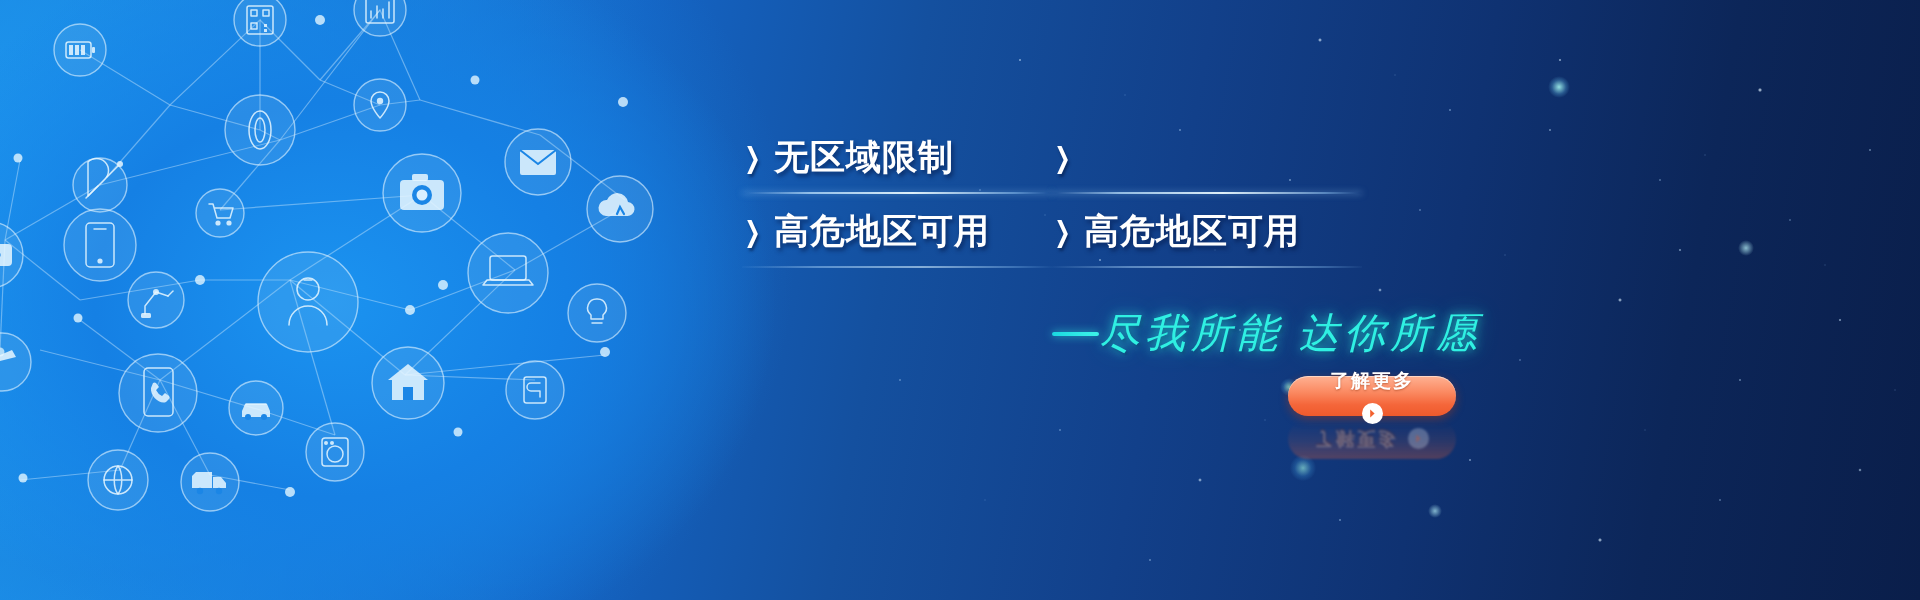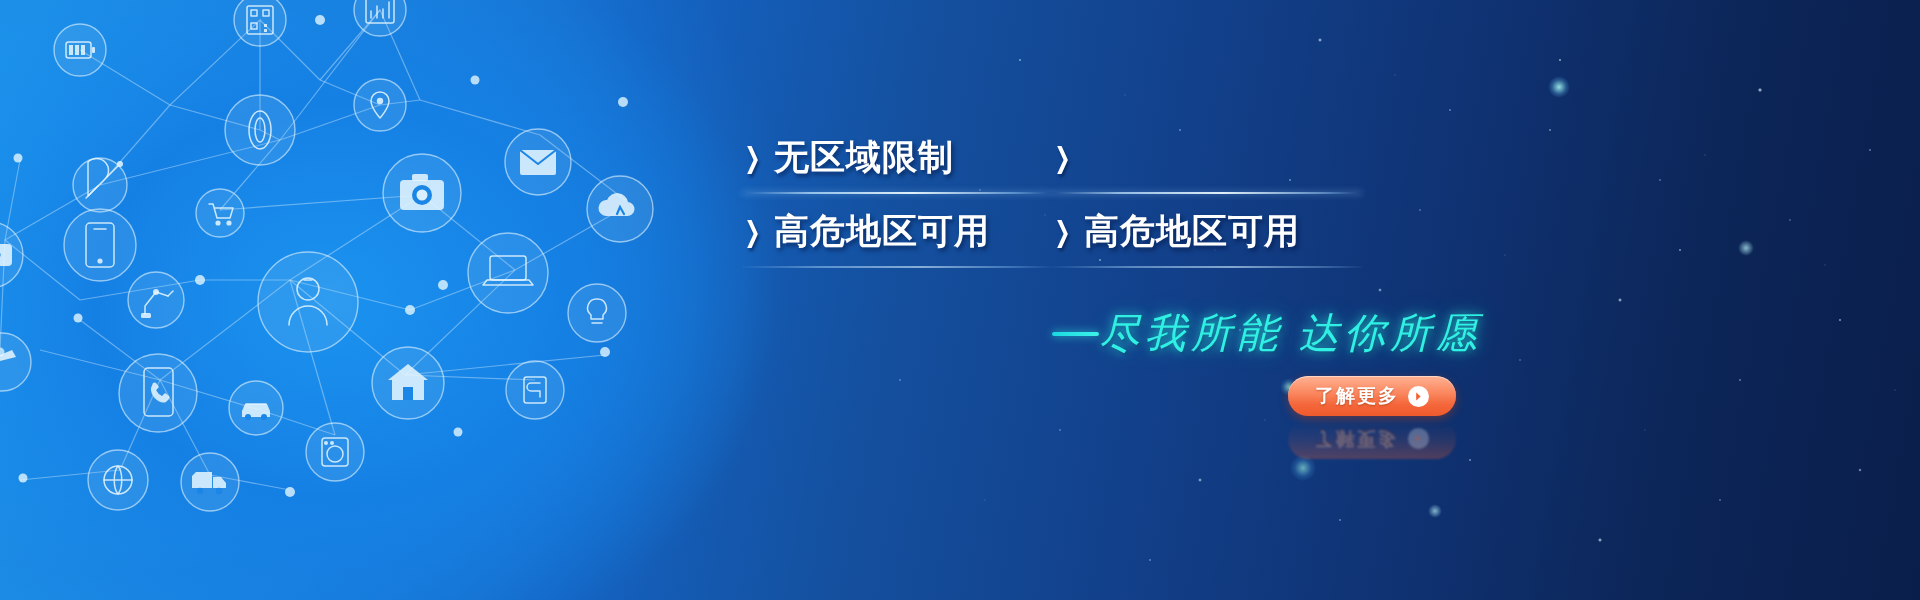--- a/index.html
+++ b/index.html
@@ -116,20 +116,21 @@
   }
 
   
   .cta-wrap{position:absolute;left:1288px;top:376px;width:168px;}
   .cta{
     position:relative;width:168px;height:40px;border:0;cursor:pointer;
     border-radius:20px;display:flex;align-items:center;justify-content:center;gap:9px;
     background:linear-gradient(180deg,#ffb293 0%,#fb8a62 40%,#f4663a 72%,#ef5a2c 100%);
     box-shadow:0 3px 10px rgba(180,60,20,.45), inset 0 1px 0 rgba(255,240,230,.6);
     font-family:"Liberation Sans","DejaVu Sans",sans-serif;
+    flex-direction:column;
   }
   .cta-label{color:#ffffff;font-size:19px;font-weight:700;letter-spacing:2px;text-shadow:0 1px 2px rgba(140,45,10,.5);}
   .cta-arrow{
     width:21px;height:21px;border-radius:50%;background:#ffffff;
     display:flex;align-items:center;justify-content:center;flex:0 0 21px;
   }
   .cta-arrow svg{display:block;}
   .cta-reflect{
     position:relative;margin-top:3px;width:168px;height:40px;border-radius:20px;
     background:linear-gradient(180deg,rgba(240,95,50,.40) 0%,rgba(235,100,60,.16) 45%,rgba(230,110,70,0) 90%);

